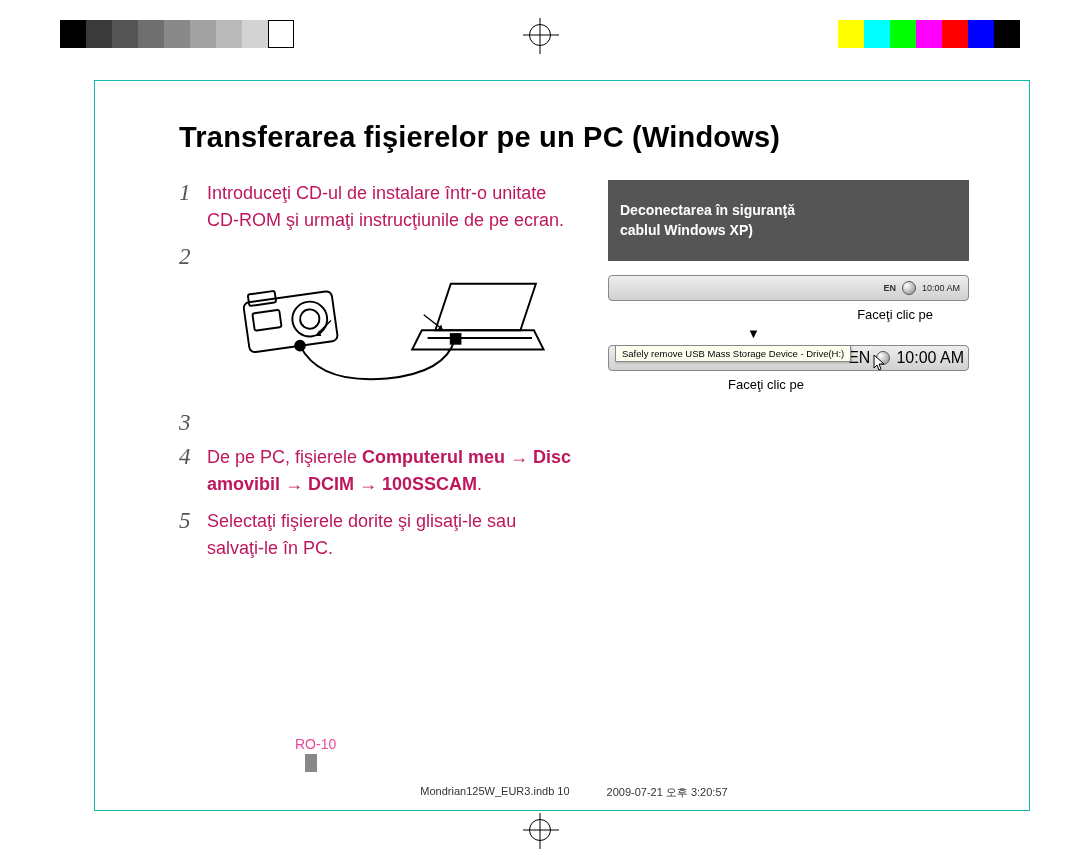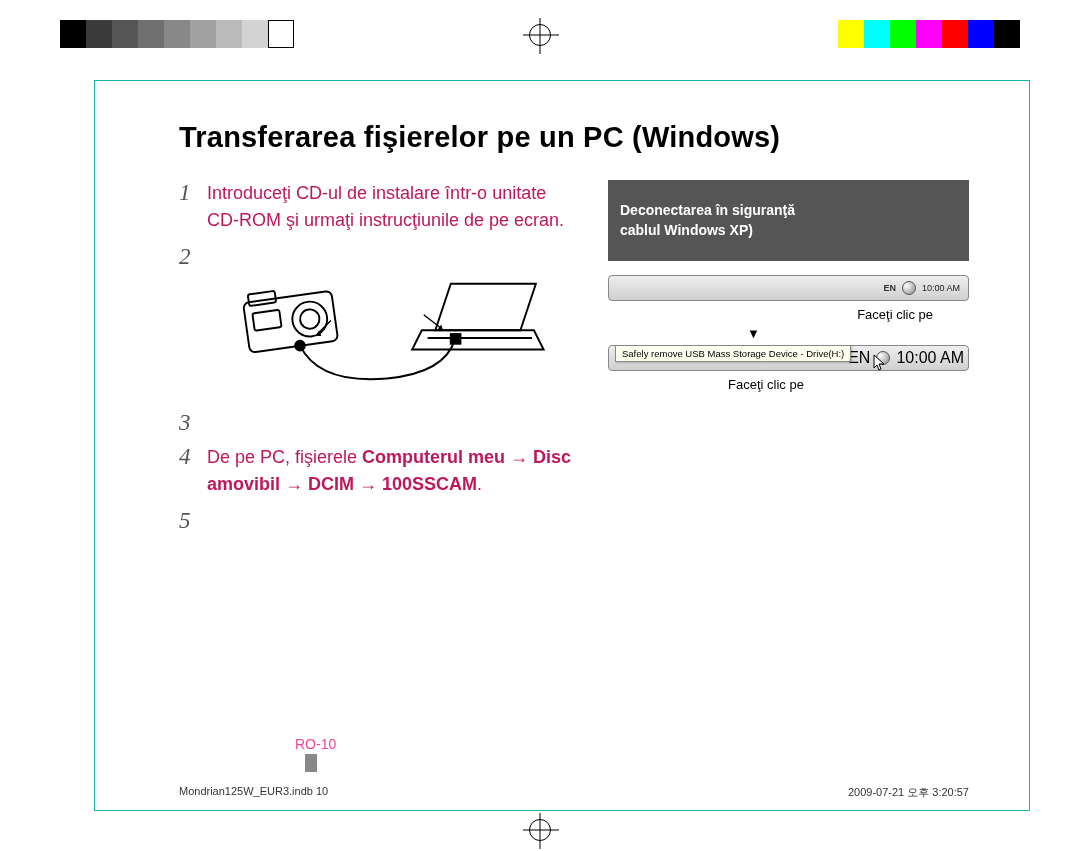--- a/index.html
+++ b/index.html
@@ -157,21 +157,21 @@
     bottom: 58px; left: 200px;
     font-size: 14px; color:#ec4899;
   }
   .page-num-bar{
     position:absolute; bottom:38px; left:210px;
     width:12px; height:18px; background:#888;
   }
   .footer {
     position:absolute;
     bottom: 10px; left: 84px; right: 60px;
-    display:flex; justify-content:space-between;
+    display:flex; justify-content:center;
     font-size: 11px; color:#333;gap:37px;
   }
 </style>
 </head>
 <body>
 
 <div class="color-bar">
   <div style="width:26px;background:#000"></div>
   <div style="width:26px;background:#3a3a3a"></div>
   <div style="width:26px;background:#555"></div>
@@ -245,20 +245,21 @@
 
       <div class="step">
         <div class="step-num">4</div>
         <div class="step-body">
           <span>De pe PC, fişierele </span><b>Computerul meu → Disc amovibil → DCIM → 100SSCAM</b><span>.</span>
         </div>
       </div>
 
       <div class="step">
         <div class="step-num">5</div>
+        <div class="step-body">Selectaţi fişierele dorite şi glisaţi-le sau salvaţi-le în PC.</div>
       </div>
 
     </div>
 
     <div class="right-col">
       <div class="sidebar-header">
         <div>Deconectarea în siguranţă</div>
         <div>cablul Windows XP)</div>
       </div>
 

